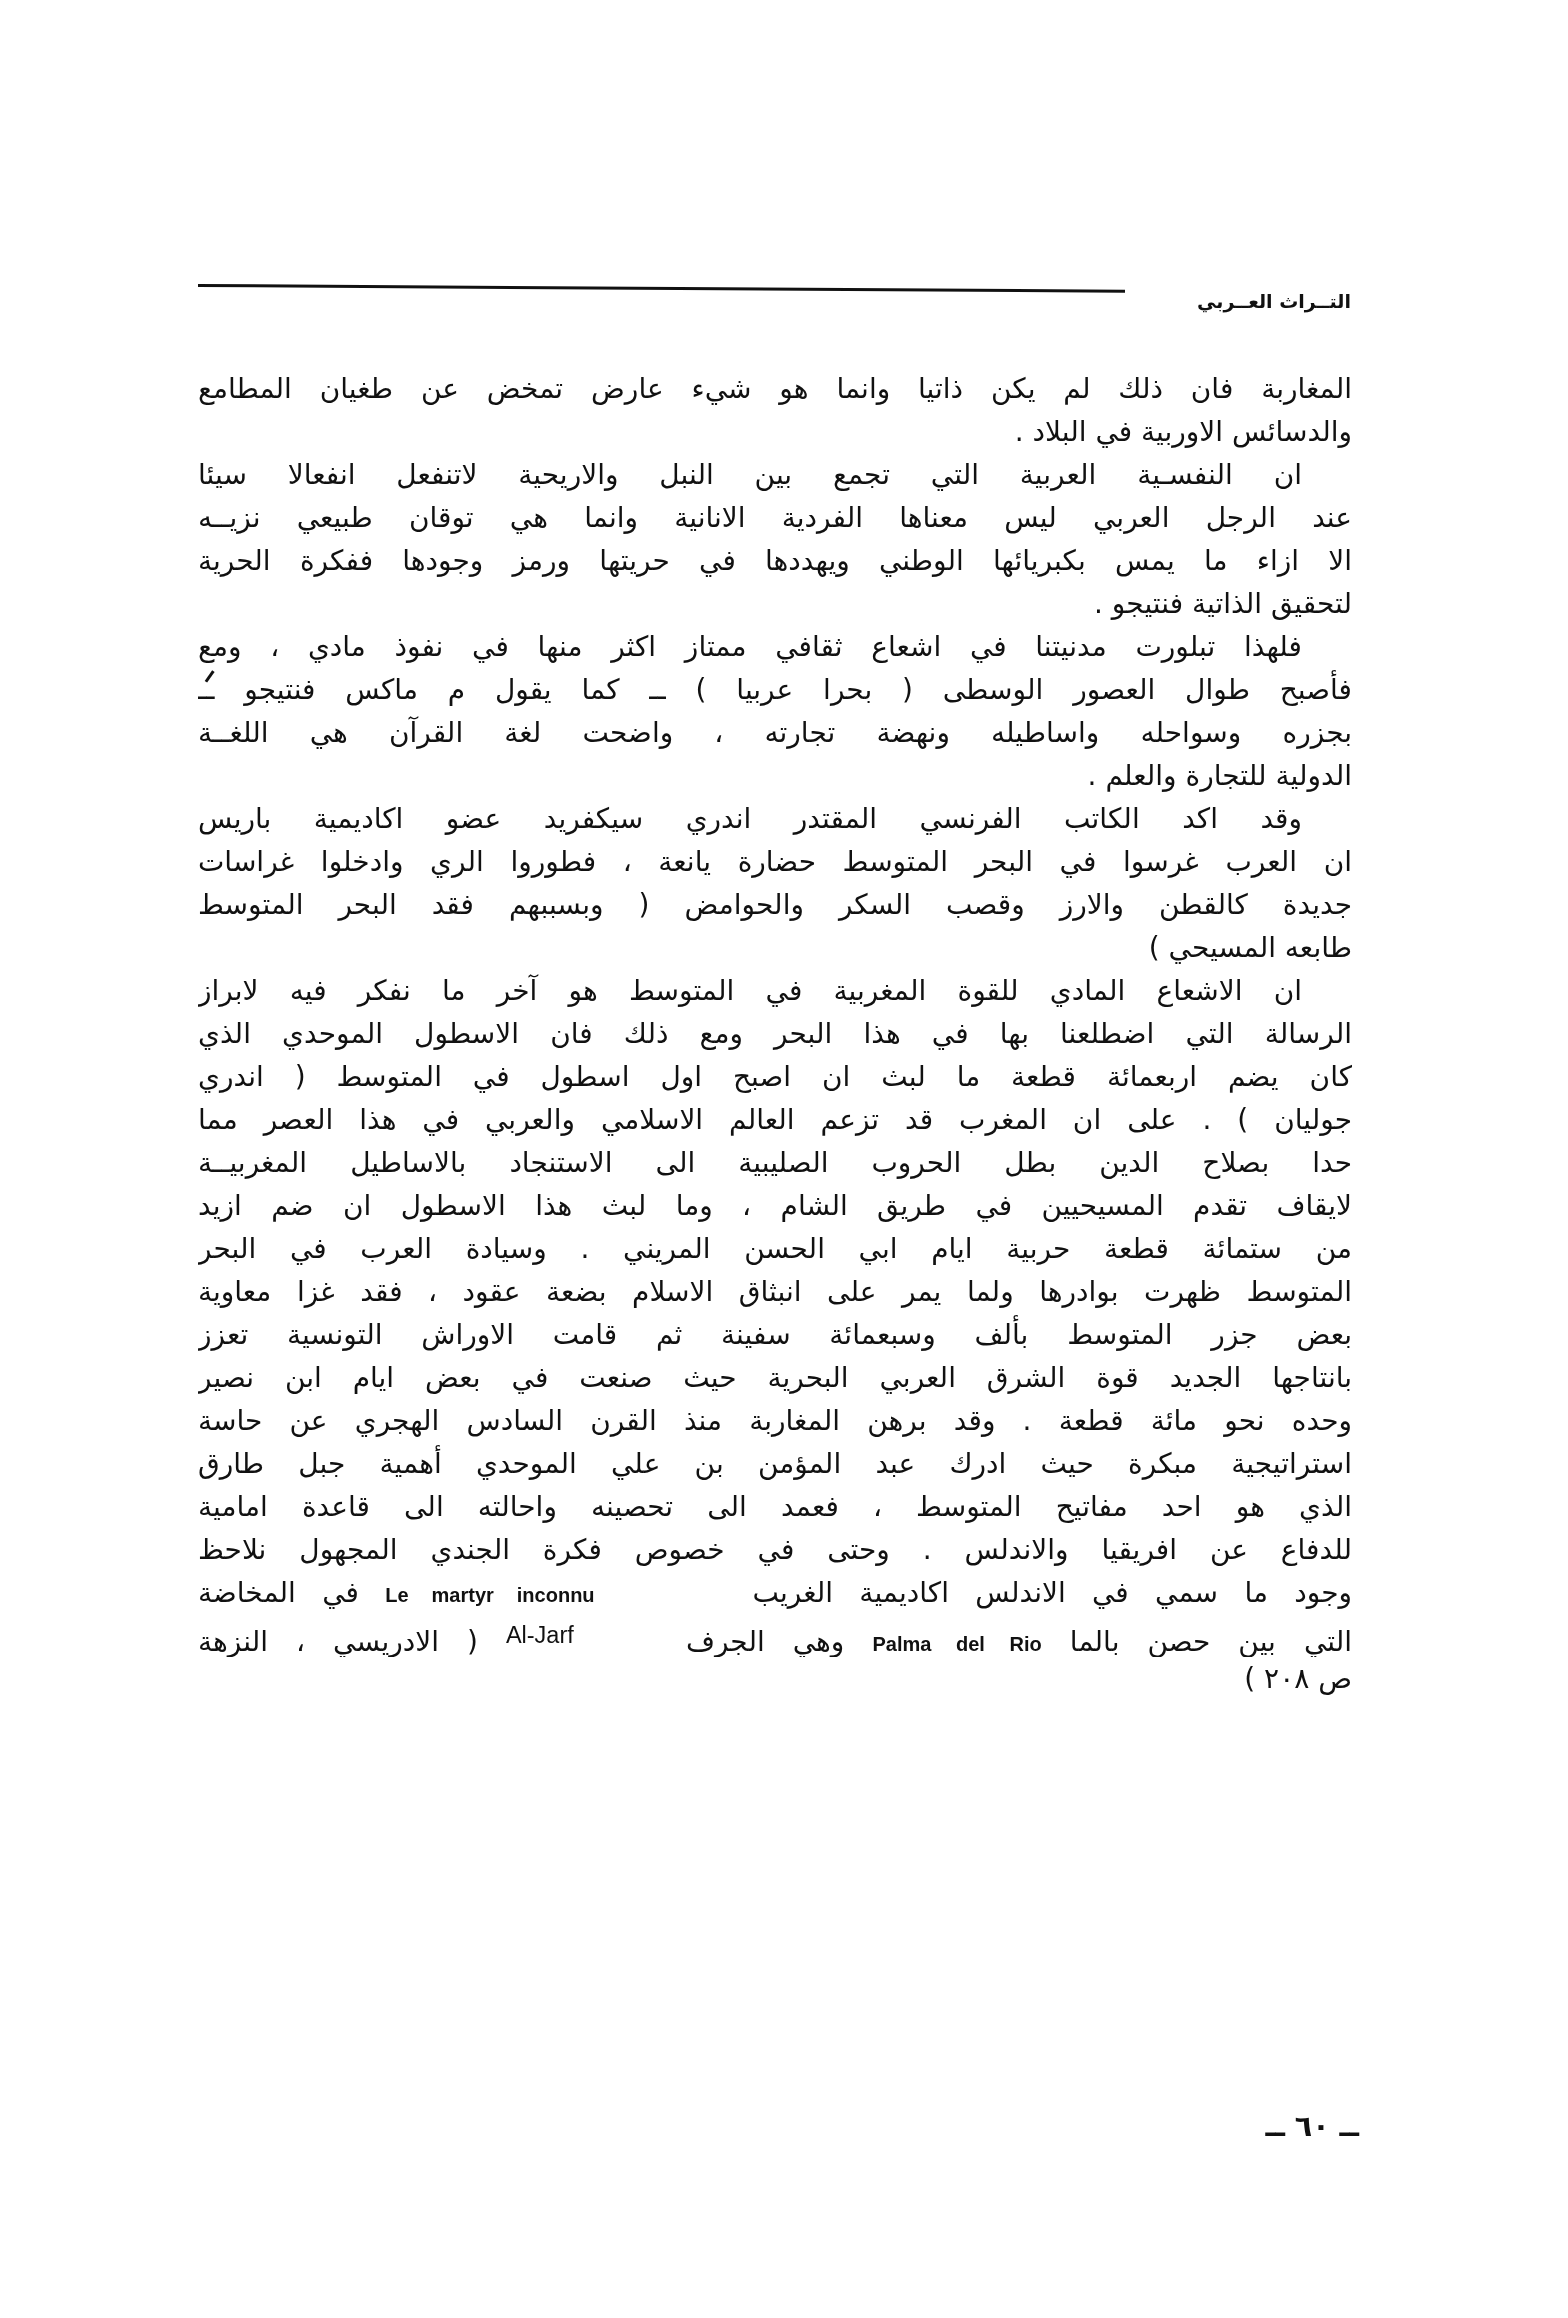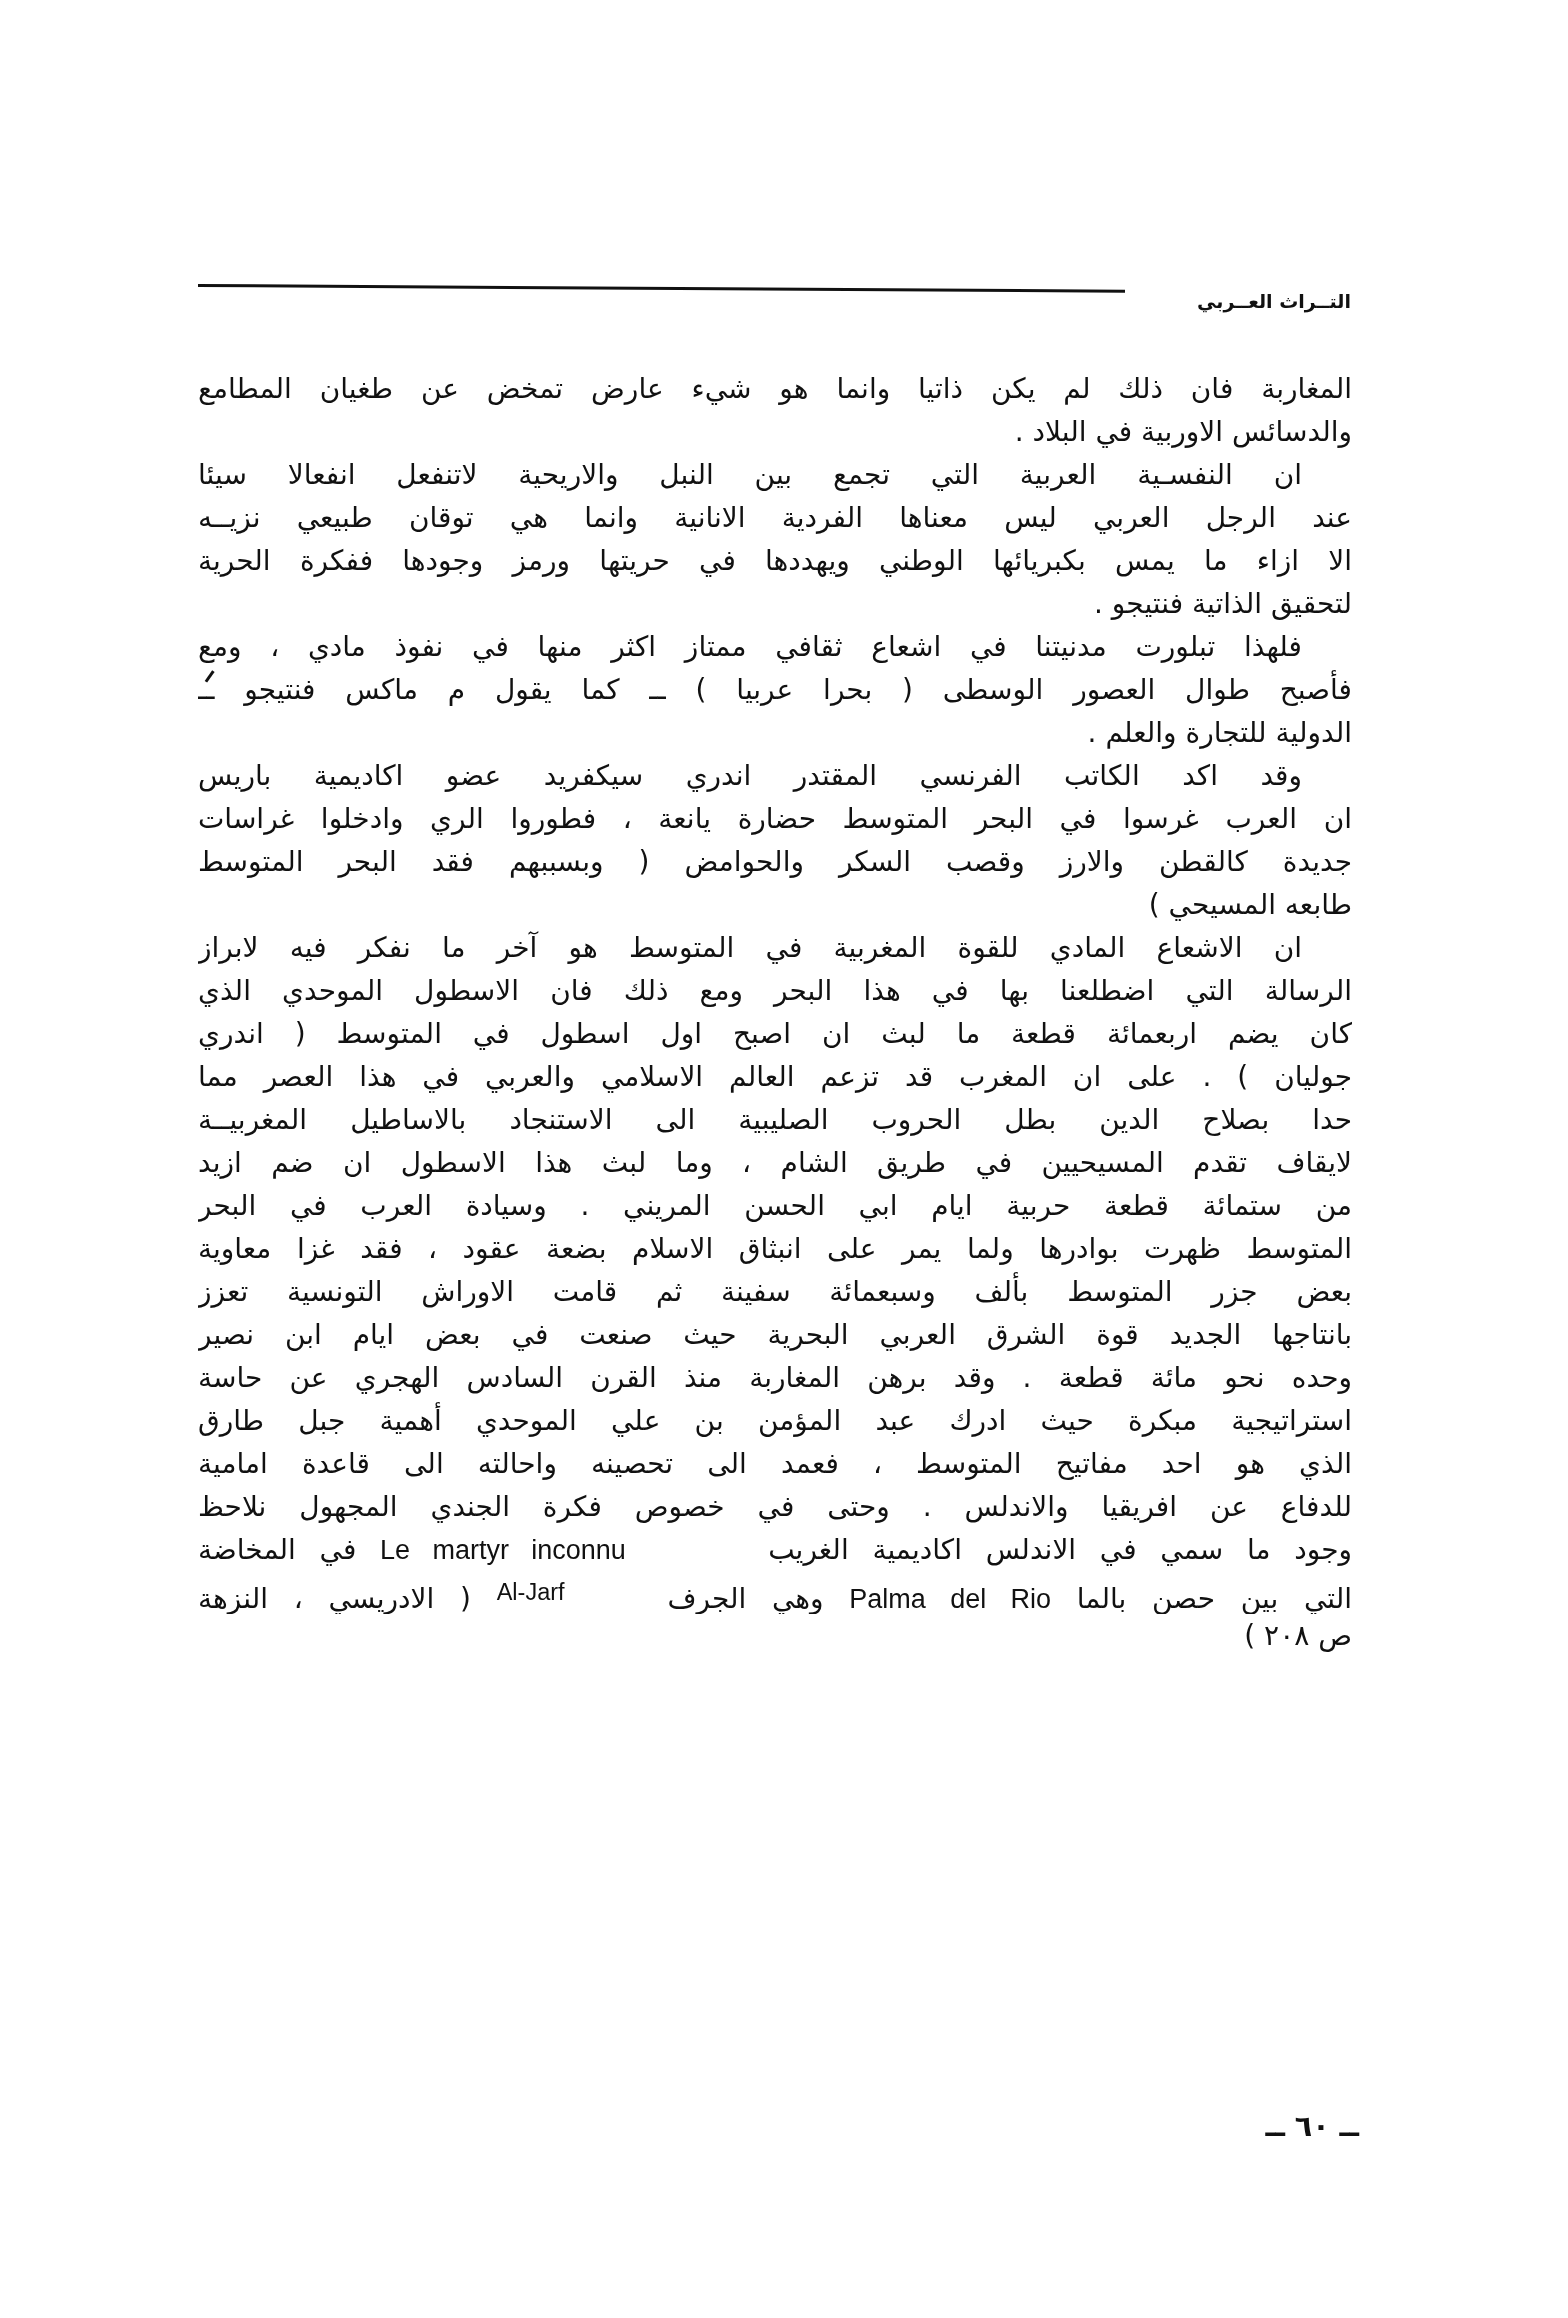--- a/index.html
+++ b/index.html
@@ -70,23 +70,24 @@
       text-align-last: justify;
     }
     .line.short {
       text-align-last: right;
     }
     .line.indent {
       padding-right: 50px;
     }
     .latin {
       font-family: "Liberation Sans", sans-serif;
-      font-size: 27px;
+      font-size: 20px;
       unicode-bidi: isolate;
       direction: ltr;
+      font-weight: bold;
     }
     .sup {
       font-family: "Liberation Sans", sans-serif;
       font-size: 23.5px;
       vertical-align: 8.4px;
       unicode-bidi: isolate;
       direction: ltr;
     }
     .page-number {
       position: absolute;
@@ -123,20 +124,21 @@
 
   <div class="body-text">
     <span class="line">المغاربة فان ذلك لم يكن ذاتيا وانما هو شيء عارض تمخض عن طغيان المطامع</span>
     <span class="line short">والدسائس الاوربية في البلاد .</span>
     <span class="line indent">ان النفسـية العربية التي تجمع بين النبل والاريحية لاتنفعل انفعالا سيئا</span>
     <span class="line">عند الرجل العربي ليس معناها الفردية الانانية وانما هي توقان طبيعي نزيــه</span>
     <span class="line">الا ازاء ما يمس بكبريائها الوطني ويهددها في حريتها ورمز وجودها ففكرة الحرية</span>
     <span class="line short">لتحقيق الذاتية فنتيجو .</span>
     <span class="line indent">فلهذا تبلورت مدنيتنا في اشعاع ثقافي ممتاز اكثر منها في نفوذ مادي ، ومع</span>
     <span class="line">فأصبح طوال العصور الوسطى ( بحرا عربيا ) ــ كما يقول م ماكس فنتيجو ــ</span>
+    <span class="line">بجزره وسواحله واساطيله ونهضة تجارته ، واضحت لغة القرآن هي اللغــة</span>
     <span class="line short">الدولية للتجارة والعلم .</span>
     <span class="line indent">وقد اكد الكاتب الفرنسي المقتدر اندري سيكفريد عضو اكاديمية باريس</span>
     <span class="line">ان العرب غرسوا في البحر المتوسط حضارة يانعة ، فطوروا الري وادخلوا غراسات</span>
     <span class="line">جديدة كالقطن والارز وقصب السكر والحوامض ( وبسببهم فقد البحر المتوسط</span>
     <span class="line short">طابعه المسيحي )</span>
     <span class="line indent">ان الاشعاع المادي للقوة المغربية في المتوسط هو آخر ما نفكر فيه لابراز</span>
     <span class="line">الرسالة التي اضطلعنا بها في هذا البحر ومع ذلك فان الاسطول الموحدي الذي</span>
     <span class="line">كان يضم اربعمائة قطعة ما لبث ان اصبح اول اسطول في المتوسط ( اندري</span>
     <span class="line">جوليان ) . على ان المغرب قد تزعم العالم الاسلامي والعربي في هذا العصر مما</span>
     <span class="line">حدا بصلاح الدين بطل الحروب الصليبية الى الاستنجاد بالاساطيل المغربيــة</span>

